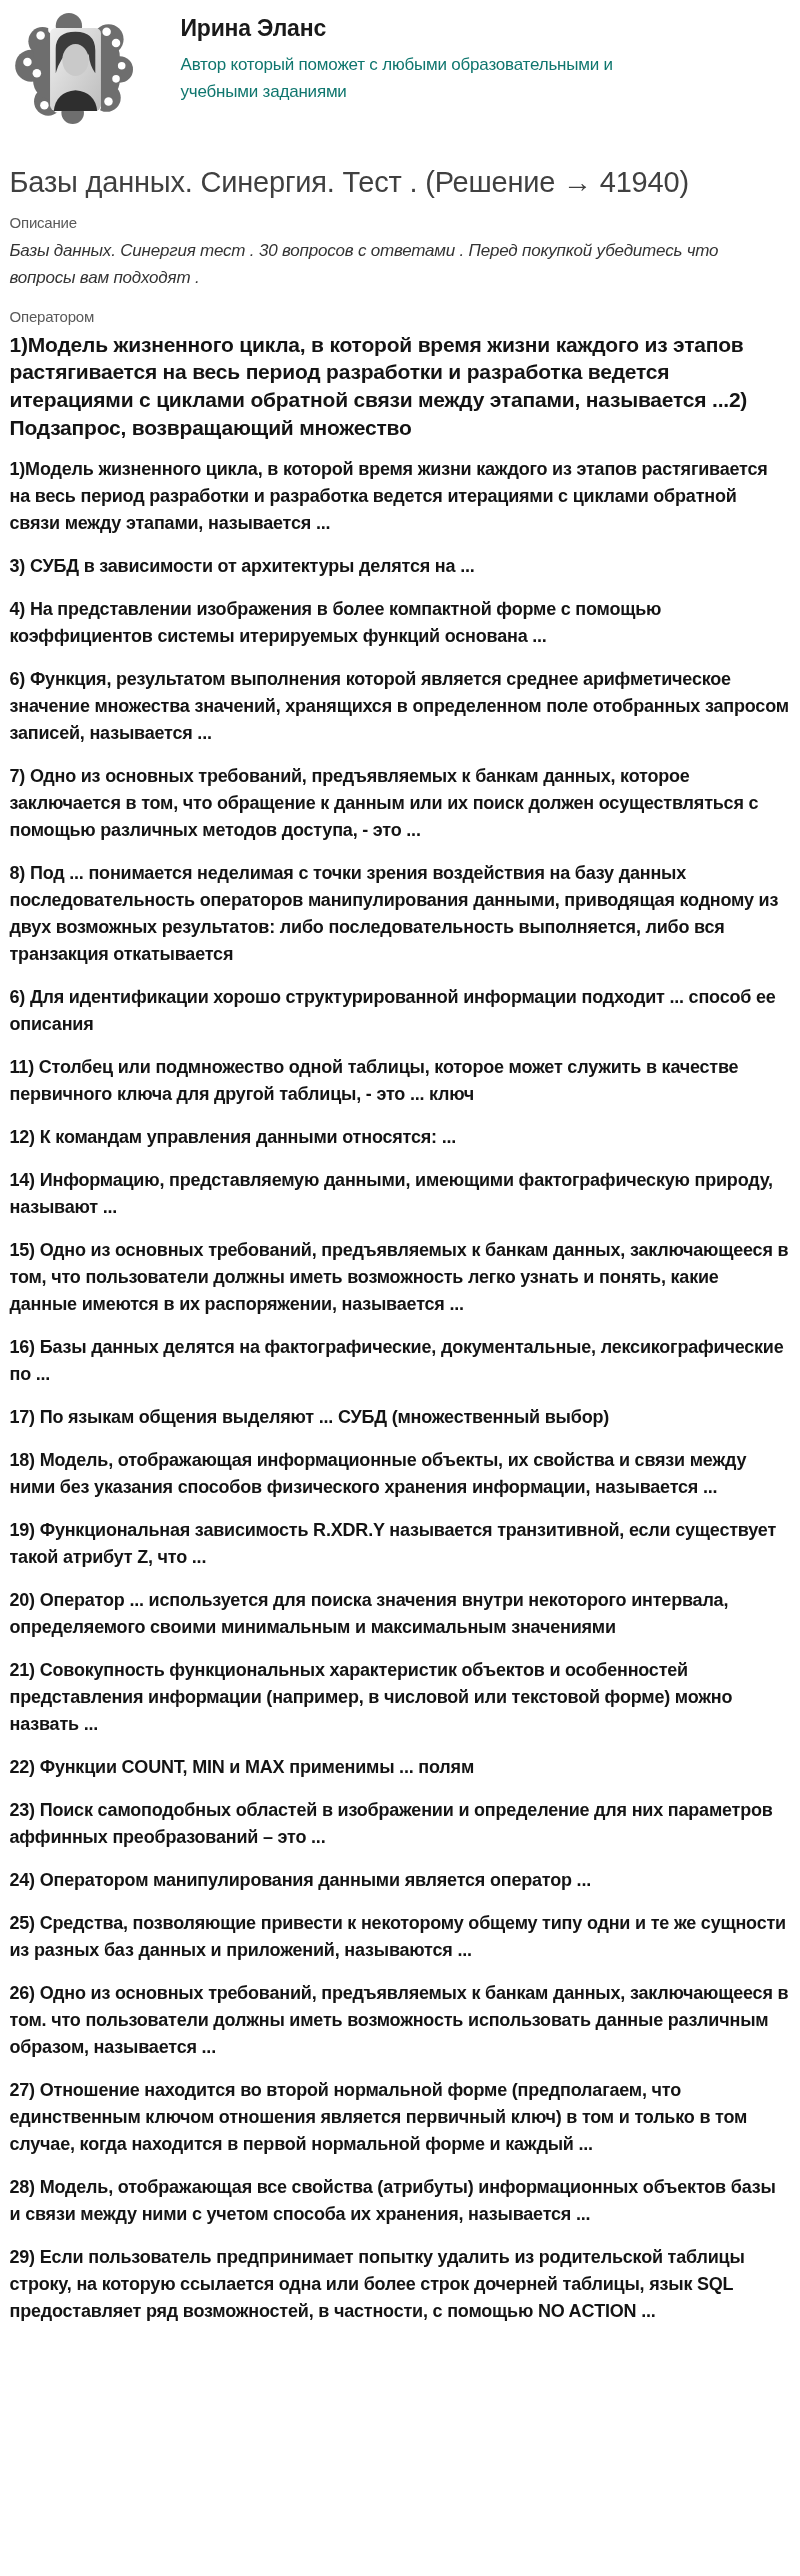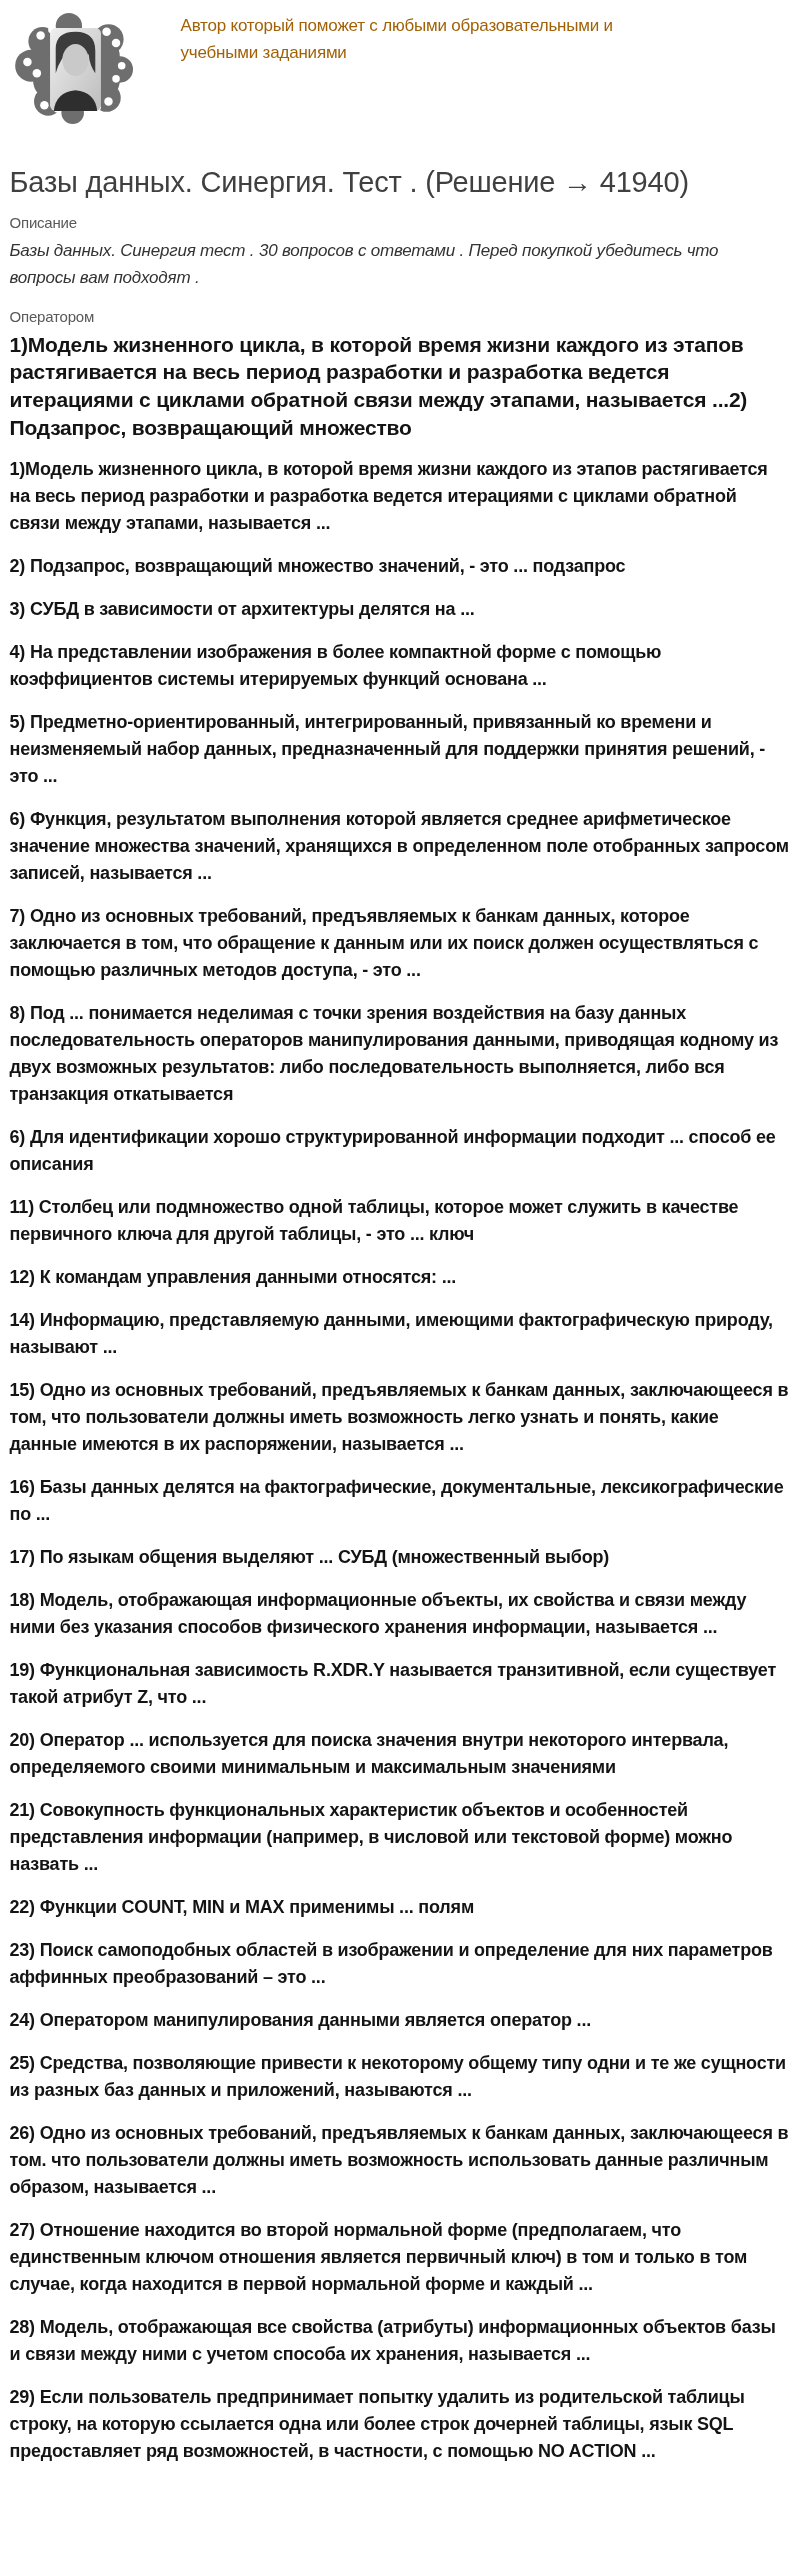--- a/index.html
+++ b/index.html
@@ -31,21 +31,21 @@
   .author-info { padding-top: 1.9px; }
   .author-name {
     font-size: 23px;
     font-weight: bold;
     color: #1a1a1a;
     margin: 1.9px 0 9.5px 0;
     line-height: 1.2;
   }
   .author-subtitle {
     font-size: 17px;
-    color: #a16207;
+    color: #0f766e;
     line-height: 1.55;
     max-width: 473px;
   }
   
   .page-title {
     font-size: 29px;
     font-weight: normal;
     color: #404040;
     margin: 30px 0 11.3px 0;
     line-height: 1.25;
@@ -126,38 +126,37 @@
 
         <g>
           <rect x="42" y="18" width="54" height="88" rx="6" fill="url(#ph)"></rect>
           <path d="M48 40 Q48 22 69 22 Q90 22 90 42 L90 66 Q84 58 83 46 Q76 52 55 50 Q50 58 48 66 Z" fill="#3c3c3c"></path>
           <ellipse cx="69" cy="52" rx="14" ry="17" fill="#c9c9c9"></ellipse>
           <path d="M46 106 Q48 86 69 84 Q90 86 92 106 Z" fill="#2e2e2e"></path>
         </g>
       </svg>
     </div>
     <div class="author-info">
+      <div class="author-name">Ирина Эланс</div>
       <div class="author-subtitle">Автор который поможет с любыми образовательными и учебными заданиями</div>
     </div>
   </header>
 
   <h1 class="page-title">Базы данных. Синергия. Тест . (Решение → 41940)</h1>
 
   <div class="meta-label">Описание</div>
   <p class="description">Базы данных. Синергия тест . 30 вопросов с ответами . Перед покупкой убедитесь что вопросы вам подходят .</p>
 
   <div class="meta-label">Оператором</div>
   <h2 class="toc-heading">1)Модель жизненного цикла, в которой время жизни каждого из этапов растягивается на весь период разработки и разработка ведется итерациями с циклами обратной связи между этапами, называется ...2) Подзапрос, возвращающий множество</h2>
 
   <div id="questions-list">
       <p class="question">1)Модель жизненного цикла, в которой время жизни каждого из этапов растягивается на весь период разработки и разработка ведется итерациями с циклами обратной связи между этапами, называется ...</p>
-      <p class="question">2) Подзапрос, возвращающий множество значений, - это ... подзапрос</p>
       <p class="question">3) СУБД в зависимости от архитектуры делятся на ...</p>
       <p class="question">4) На представлении изображения в более компактной форме с помощью коэффициентов системы итерируемых функций основана ...</p>
-      <p class="question">5) Предметно-ориентированный, интегрированный, привязанный ко времени и неизменяемый набор данных, предназначенный для поддержки принятия решений, - это ...</p>
       <p class="question">6) Функция, результатом выполнения которой является среднее арифметическое значение множества значений, хранящихся в определенном поле отобранных запросом записей, называется ...</p>
       <p class="question">7) Одно из основных требований, предъявляемых к банкам данных, которое заключается в том, что обращение к данным или их поиск должен осуществляться с помощью различных методов доступа, - это ...</p>
       <p class="question">8) Под ... понимается неделимая с точки зрения воздействия на базу данных последовательность операторов манипулирования данными, приводящая кодному из двух возможных результатов: либо последовательность выполняется, либо вся транзакция откатывается</p>
       <p class="question">6) Для идентификации хорошо структурированной информации подходит ... способ ее описания</p>
       <p class="question">11) Столбец или подмножество одной таблицы, которое может служить в качестве первичного ключа для другой таблицы, - это ... ключ</p>
       <p class="question">12) К командам управления данными относятся: ...</p>
       <p class="question">14) Информацию, представляемую данными, имеющими фактографическую природу, называют ...</p>
       <p class="question">15) Одно из основных требований, предъявляемых к банкам данных, заключающееся в том, что пользователи должны иметь возможность легко узнать и понять, какие данные имеются в их распоряжении, называется ...</p>
       <p class="question">16) Базы данных делятся на фактографические, документальные, лексикографические по ...</p>
       <p class="question">17) По языкам общения выделяют ... СУБД (множественный выбор)</p>

